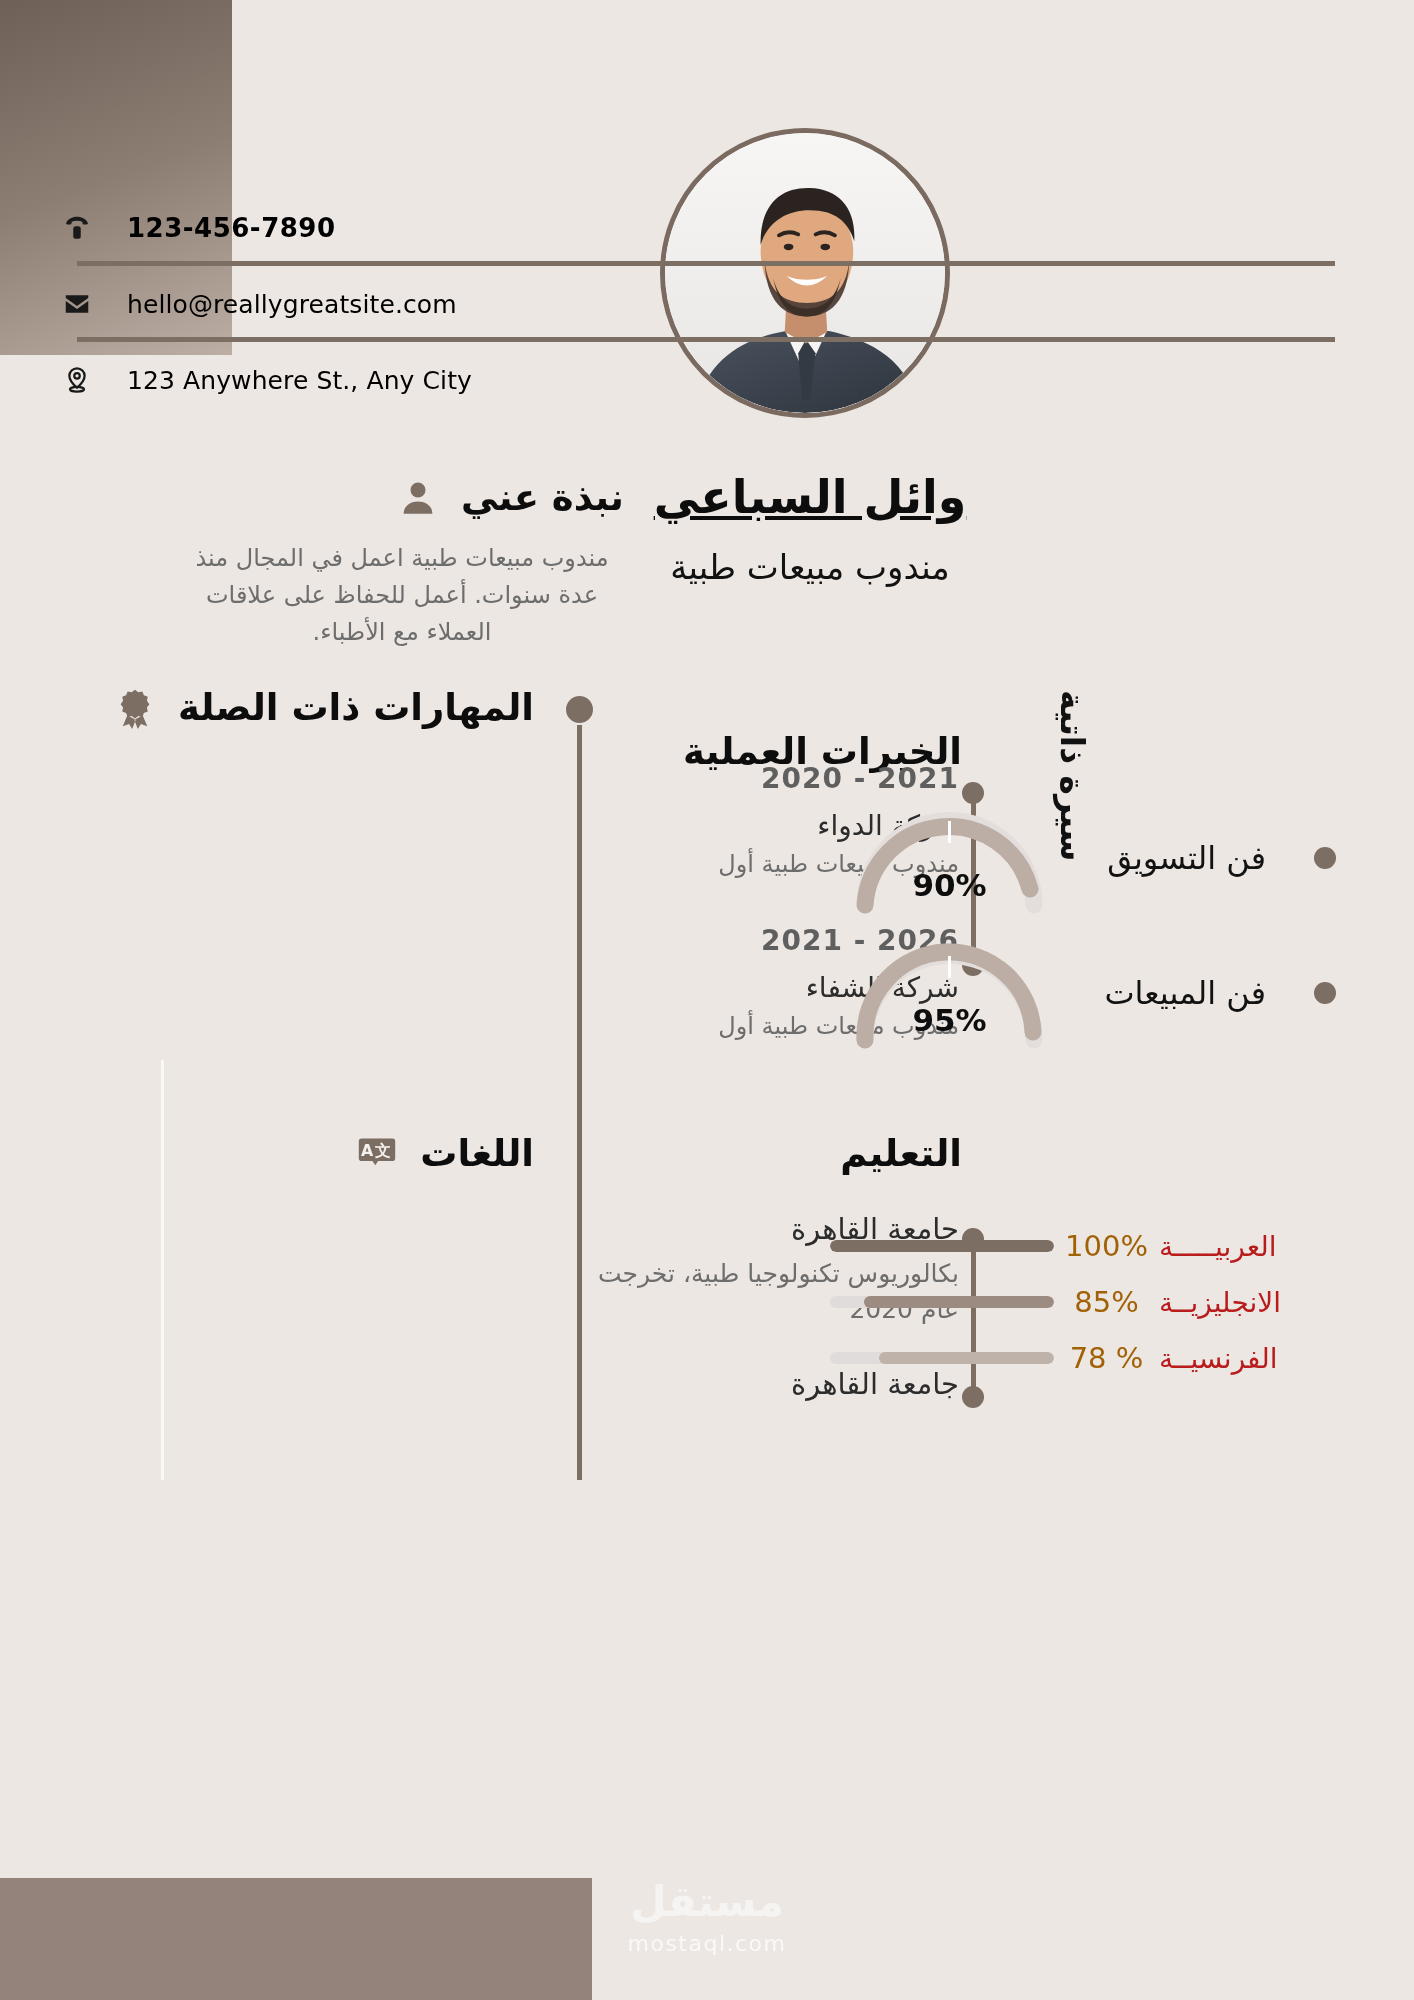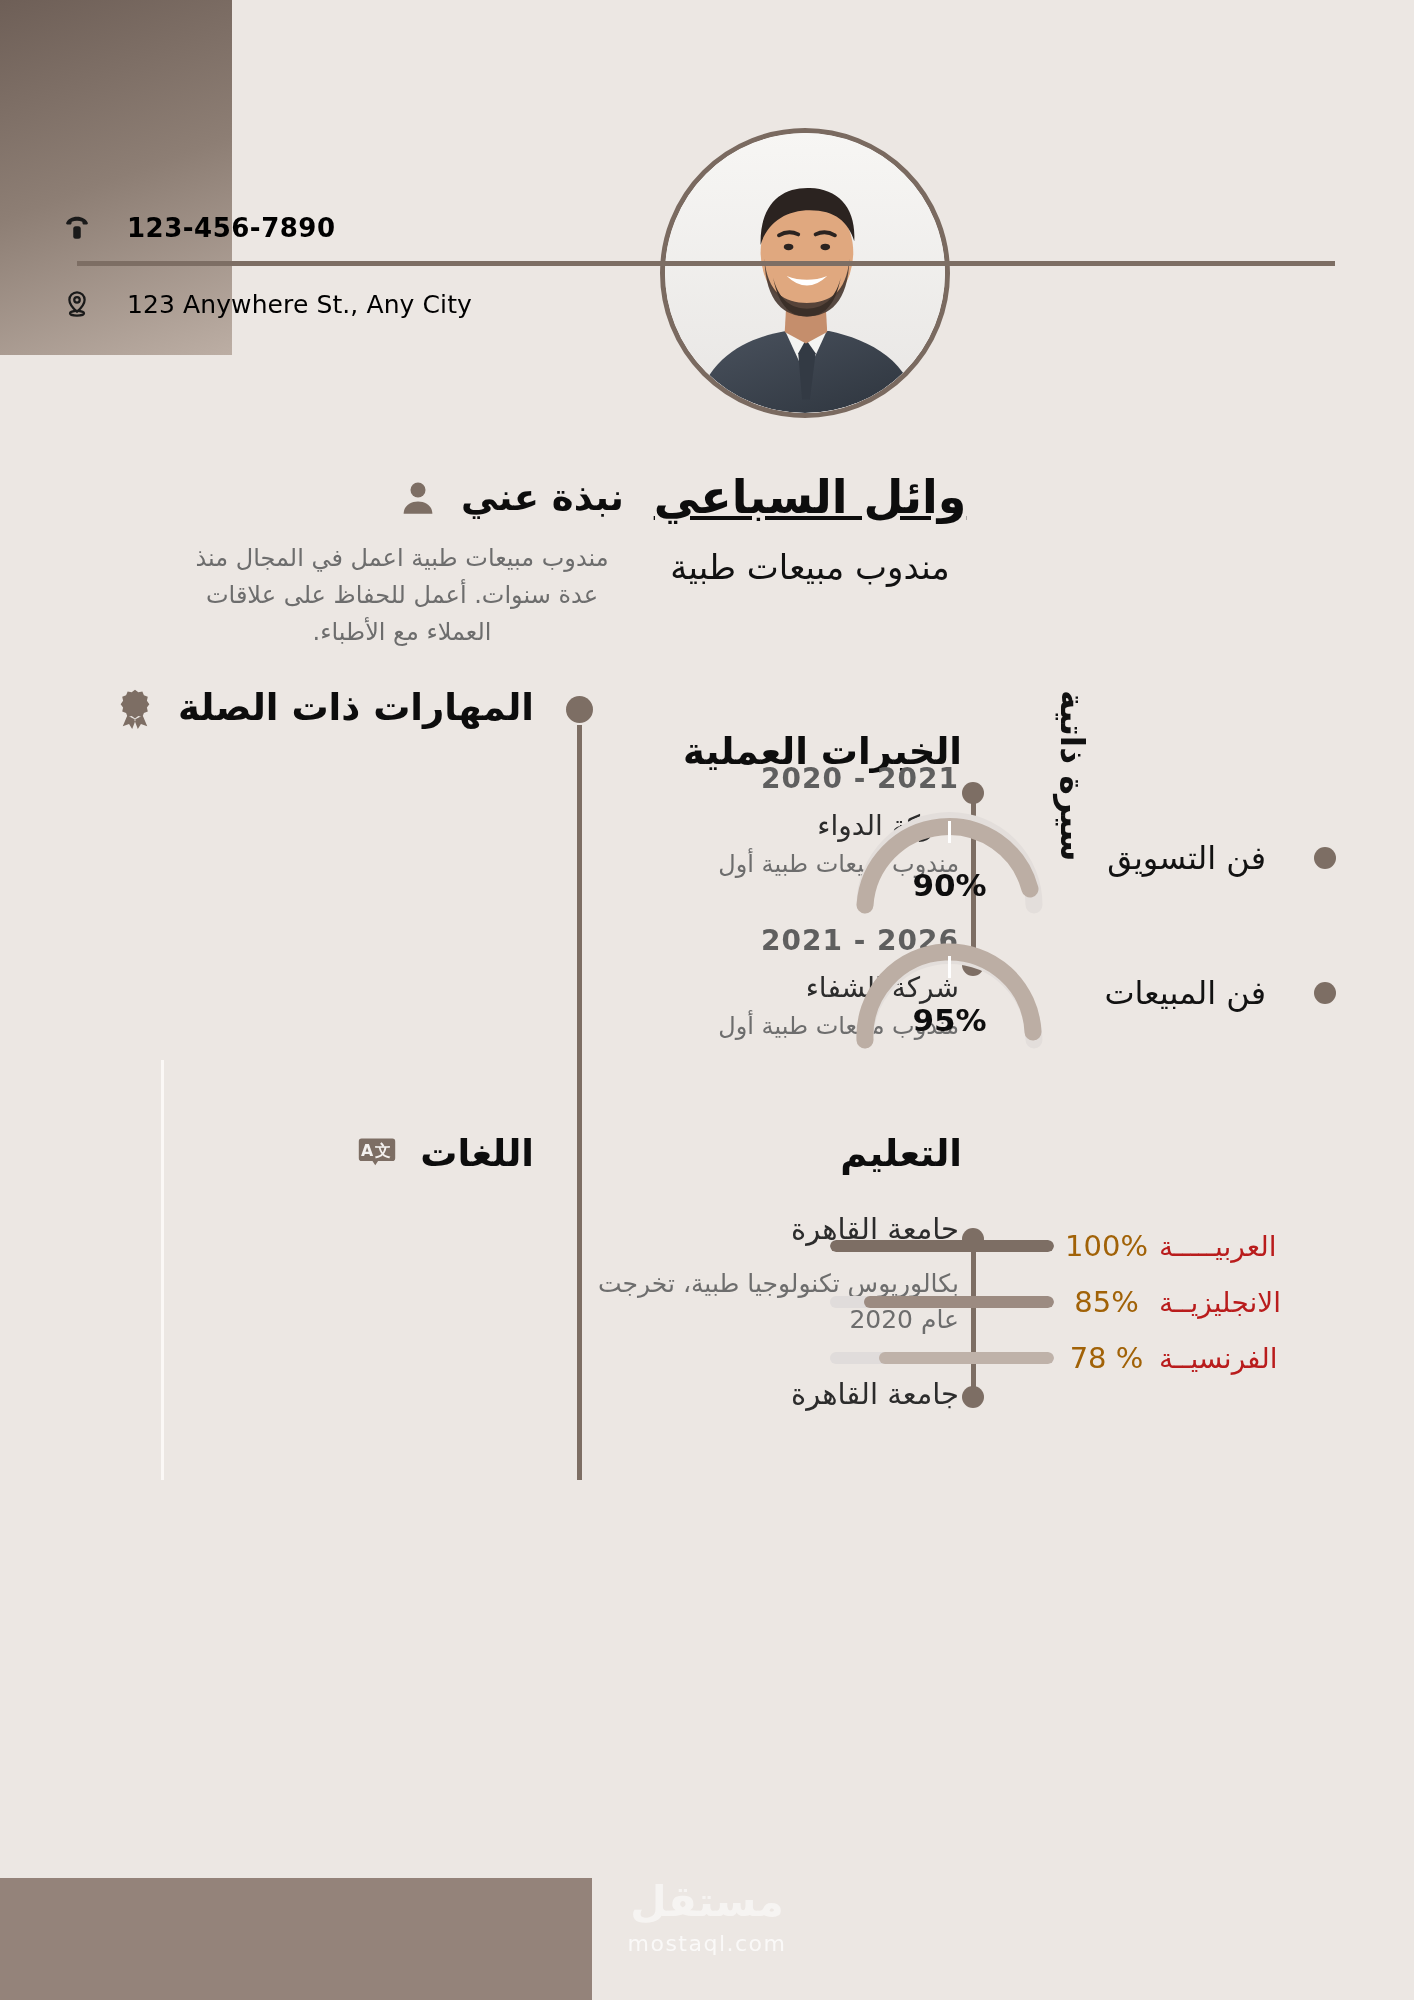--- a/index.html
+++ b/index.html
@@ -258,21 +258,21 @@
     width: 375px;
     direction: rtl;
   }
   .edu-item { margin-bottom: 38px; }
   .edu-school {
     font-size: 29px;
     color: #2c2c2c;
     text-align: right;
   }
   .edu-degree {
-    margin-top: 20px;
+    margin-top: 10px;
     font-size: 25px;
     color: #6d6d6d;
     line-height: 1.45;
     text-align: right;
     direction: rtl;
   }
   .edu-rail {
     position: absolute;
     top: 1228px;
     right: 430px;
@@ -476,20 +476,30 @@
       <span class="contact-ico">
         <svg width="30" height="30" viewBox="0 0 24 24" fill="currentColor">
           <path d="M12 3c-4 0-7.4 2-8.6 4.8-.3.7.2 1.4.9 1.4h2.1c.6 0 1.1-.4 1.2-1l.2-1.2c1.2-.5 2.7-.8 4.2-.8s3 .3 4.2.8l.2 1.2c.1.6.6 1 1.2 1h2.1c.7 0 1.2-.7.9-1.4C19.4 5 16 3 12 3z"></path>
           <rect x="9" y="10.5" width="6" height="10" rx="2"></rect>
         </svg>
       </span>
       <span class="contact-txt bold">123-456-7890</span>
       <span class="rule"></span>
     </div>
 
+    <div class="contact-row">
+      <span class="contact-ico">
+        <svg width="30" height="30" viewBox="0 0 24 24" fill="currentColor">
+          <path d="M2.5 5.5h19v13h-19z" fill="none"></path>
+          <path d="M3 5h18v2.2l-9 6.3-9-6.3V5zm0 4.6l9 6.3 9-6.3V19H3V9.6z"></path>
+        </svg>
+      </span>
+      <span class="contact-txt">hello@reallygreatsite.com</span>
+      <span class="rule"></span>
+    </div>
 
     <div class="contact-row">
       <span class="contact-ico">
         <svg width="30" height="30" viewBox="0 0 24 24" fill="none" stroke="currentColor" stroke-width="1.8">
           <path d="M12 2.6c-3.4 0-6.1 2.7-6.1 6 0 4.3 6.1 9.6 6.1 9.6s6.1-5.3 6.1-9.6c0-3.3-2.7-6-6.1-6z"></path>
           <circle cx="12" cy="8.6" r="2.2"></circle>
           <ellipse cx="12" cy="19.4" rx="5.6" ry="1.9"></ellipse>
         </svg>
       </span>
       <span class="contact-txt">123 Anywhere St., Any City</span>

